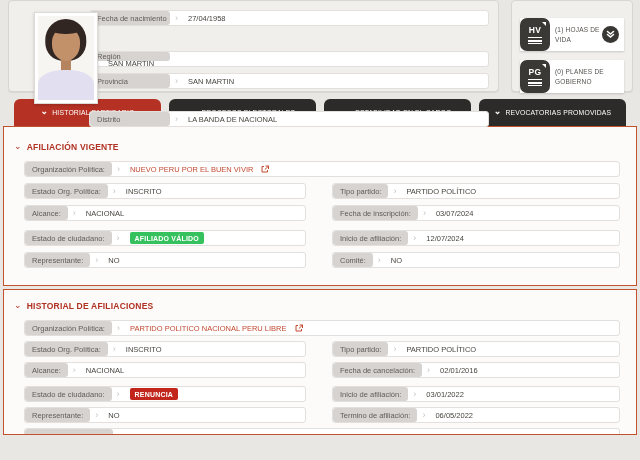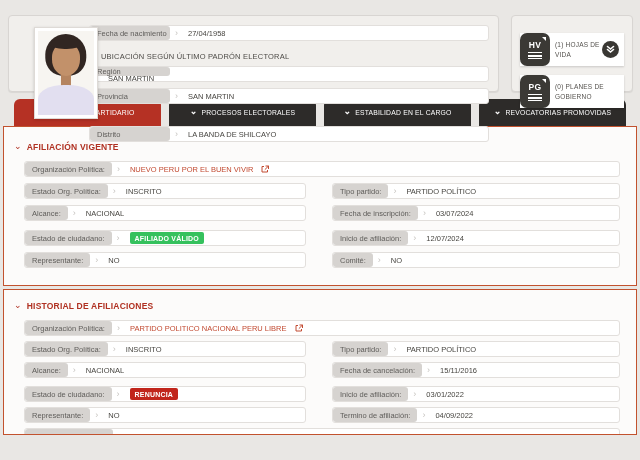--- a/index.html
+++ b/index.html
@@ -3,21 +3,21 @@
 <meta charset="utf-8">
 <style>
   * { box-sizing: border-box; margin: 0; padding: 0; }
   html, body { width: 640px; height: 460px; }
   body {
     background: #e9e7e4;
     font-family: "Liberation Sans", sans-serif;
     overflow: hidden;
     position: relative;
   }
-  .top { display: flex; padding: 15px 7px 0 8px; gap: 12px; height: 92px; }
+  .top { display: flex; padding: 0 7px 0 8px; gap: 12px; height: 92px; }
   .panel {
     background: #f1efec;
     border: 1px solid #d8d5d2;
     border-radius: 4px;
     box-shadow: 0 1px 1px rgba(0,0,0,.07);
   }
   .panel-left { flex: 1; position: relative; padding: 9px 9px 9px 80px; }
   .photo-frame {
     position: absolute; left: 25px; top: 11px;
     width: 64px; height: 92px;
@@ -133,41 +133,40 @@
         <span class="flabel w80">Fecha de nacimiento</span>
         <span class="fval">
             <span class="arr">›</span>
             <span>27/04/1958</span>
           </span>
       </div>
       <div class="loc-header">
         <svg class="pin-icon" width="7" height="10" viewBox="0 0 7 10">
             <path d="M3.5 0C1.6 0 0 1.5 0 3.4 0 5.9 3.5 10 3.5 10S7 5.9 7 3.4C7 1.5 5.4 0 3.5 0zm0 4.8a1.5 1.5 0 1 1 0-3 1.5 1.5 0 0 1 0 3z" fill="#3d3b38"></path>
           </svg>
-        <span>UBICACIÓN SEGÚN ÚLTIMO PADRÓN ELECTORAL</span>
       </div>
       <div class="fieldrow" style="margin-bottom:6px;flex-direction:column;">
         <span class="flabel w80">Región</span>
         <span class="fval">
             <span class="arr">›</span>
             <span>SAN MARTIN</span>
           </span>
       </div>
       <div class="fieldrow" style="margin-bottom:22px;">
         <span class="flabel w80">Provincia</span>
         <span class="fval">
             <span class="arr">›</span>
             <span>SAN MARTIN</span>
           </span>
       </div>
       <div class="fieldrow">
         <span class="flabel w80">Distrito</span>
         <span class="fval">
             <span class="arr">›</span>
-            <span>LA BANDA DE SHILCAYO</span>
+            <span>LA BANDA DE NACIONAL</span>
           </span>
       </div>
     </div>
   </section>
 
   <section class="panel panel-right">
     <div class="doc-btn">
       <span class="doc-icon">
         <span class="doc-fold"></span>
         <b>HV</b>
@@ -336,21 +335,21 @@
         <span class="flabel">Alcance:</span>
         <span class="fval">
             <span class="arr">›</span>
             <span>NACIONAL</span>
           </span>
       </div>
       <div class="fieldrow col-right">
         <span class="flabel">Fecha de cancelación:</span>
         <span class="fval">
             <span class="arr">›</span>
-            <span>15/11/2016</span>
+            <span>02/01/2016</span>
           </span>
       </div>
     </div>
     <div class="row2 gap-above">
       <div class="fieldrow col-left">
         <span class="flabel">Estado de ciudadano:</span>
         <span class="fval">
             <span class="arr">›</span>
             <span class="badge badge-red">RENUNCIA</span>
           </span>
@@ -368,21 +367,21 @@
         <span class="flabel">Representante:</span>
         <span class="fval">
             <span class="arr">›</span>
             <span>NO</span>
           </span>
       </div>
       <div class="fieldrow col-right">
         <span class="flabel">Termino de afiliación:</span>
         <span class="fval">
             <span class="arr">›</span>
-            <span>04/09/2022</span>
+            <span>06/05/2022</span>
           </span>
       </div>
     </div>
     <div class="fieldrow">
       <span class="flabel w88"></span>
       <span class="fval"></span>
     </div>
   </div>
 </section>
 

